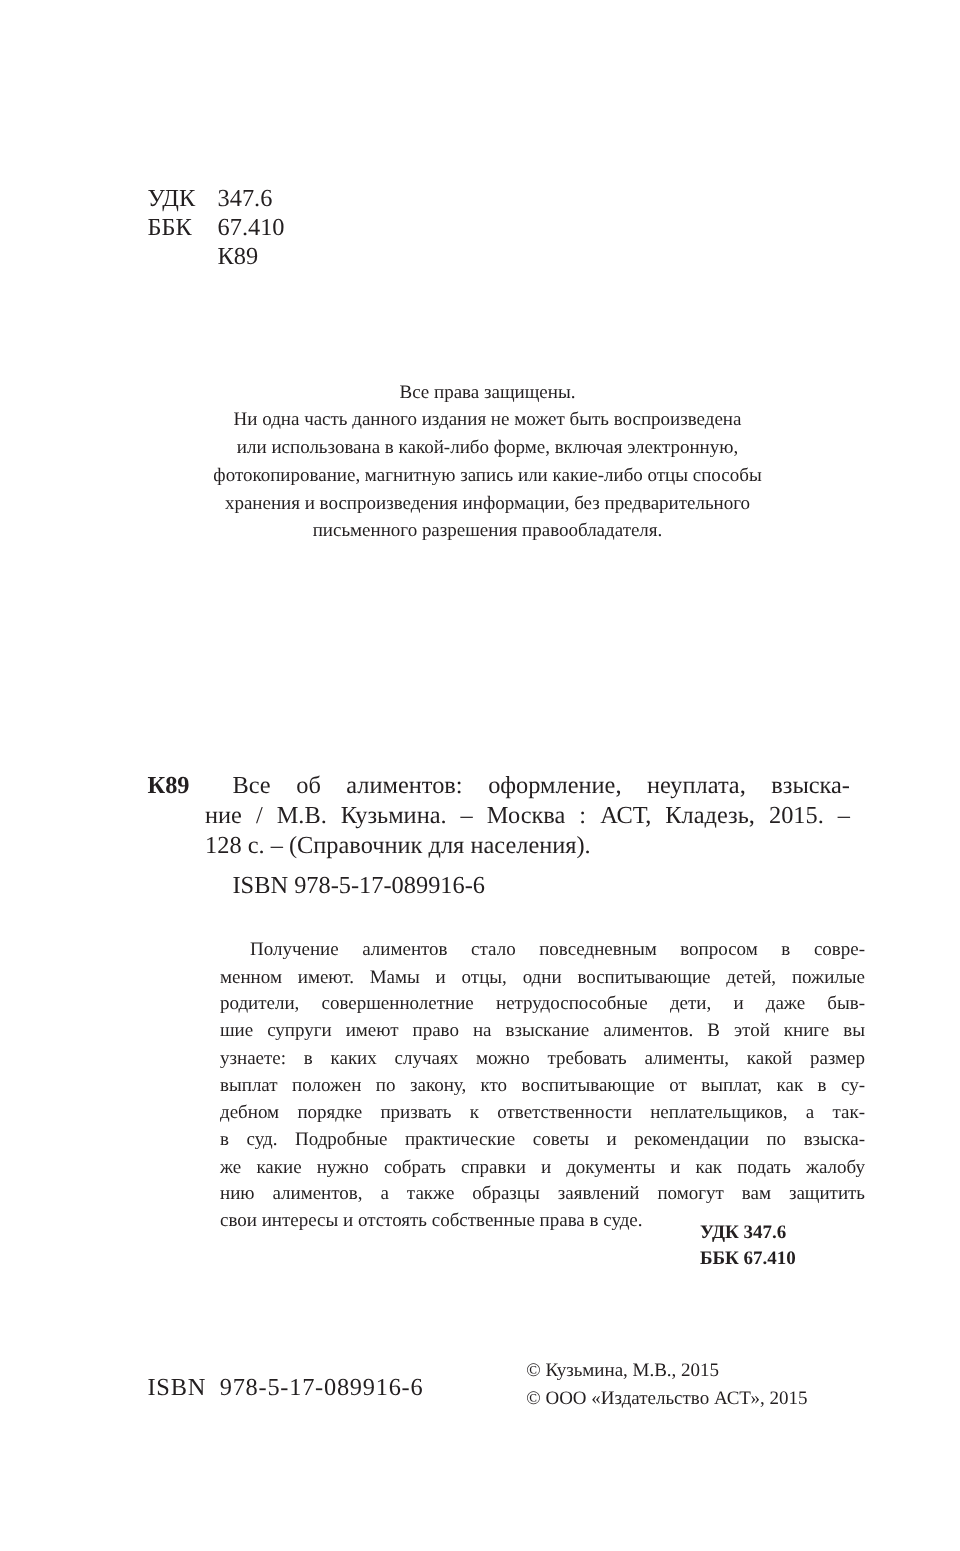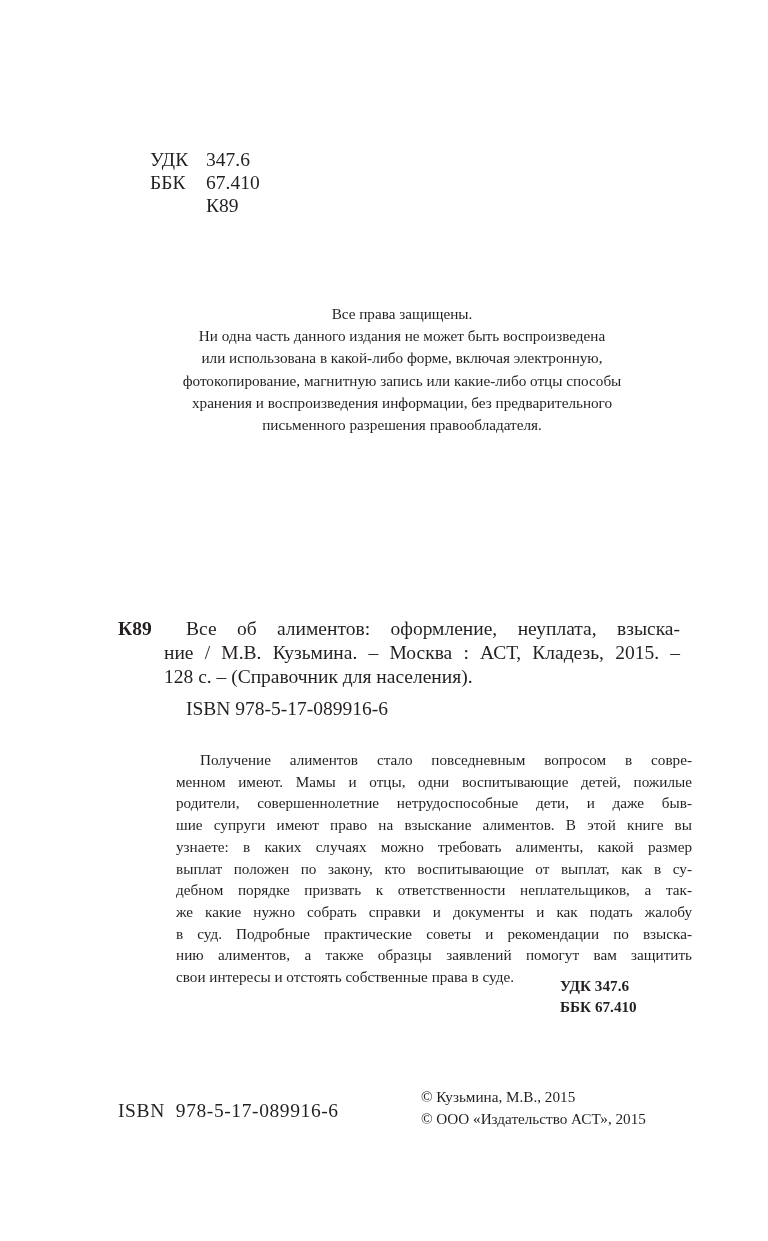--- a/index.html
+++ b/index.html
@@ -8,29 +8,29 @@
       position: relative;
       font-family: "Liberation Serif", "DejaVu Serif", serif;
       color: #231f20;
       overflow: hidden;
     }
     .abs { position: absolute; }
 
     
     .top-class {
       left: 118px; top: 148px;
-      font-size: 19.5px; line-height: 23px; margin-left: 32px;
+      font-size: 19.5px; line-height: 23px;
     }
     .top-class .row { display: flex; white-space: nowrap; }
     .top-class .lbl { width: 56px; }
     .top-class .val { }
 
     
     .rights {
-      left: 142px; top: 303px; width: 520px;
+      left: 130px; top: 303px; width: 520px;
       text-align: center;
       font-size: 15.2px; line-height: 22.2px;
     }
 
     
     .biblio {
       left: 118px; top: 617px; width: 562px;
       font-size: 19.5px; line-height: 24px;
     }
     .biblio .author {
@@ -122,22 +122,22 @@
 </div>
 
 <div class="abs annotation">
   <span class="ln first">Получение алиментов стало повседневным вопросом в совре-</span>
   <span class="ln">менном имеют. Мамы и отцы, одни воспитывающие детей, пожилые</span>
   <span class="ln">родители, совершеннолетние нетрудоспособные дети, и даже быв-</span>
   <span class="ln">шие супруги имеют право на взыскание алиментов. В этой книге вы</span>
   <span class="ln">узнаете: в каких случаях можно требовать алименты, какой размер</span>
   <span class="ln">выплат положен по закону, кто воспитывающие от выплат, как в су-</span>
   <span class="ln">дебном порядке призвать к ответственности неплательщиков, а так-</span>
+  <span class="ln">в суд. Подробные практические советы и рекомендации по взыска-</span>
   <span class="ln">же какие нужно собрать справки и документы и как подать жалобу</span>
-  <span class="ln">в суд. Подробные практические советы и рекомендации по взыска-</span>
   <span class="ln">нию алиментов, а также образцы заявлений помогут вам защитить</span>
   <span class="ln last">свои интересы и отстоять собственные права в суде.</span>
 </div>
 
 <div class="abs bottom-class">
   <div>УДК 347.6</div>
   <div>ББК 67.410</div>
 </div>
 
 <div class="abs footer-isbn" style="white-space: pre;">ISBN  978-5-17-089916-6</div>

